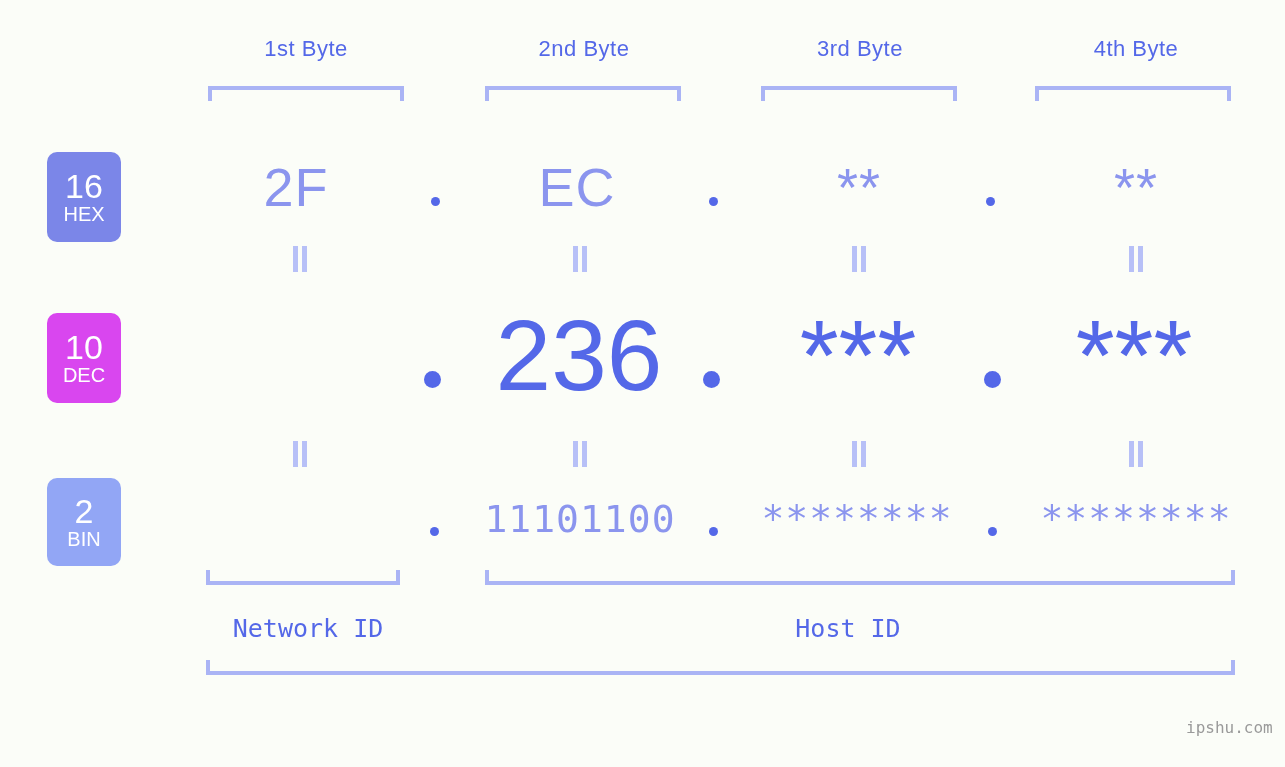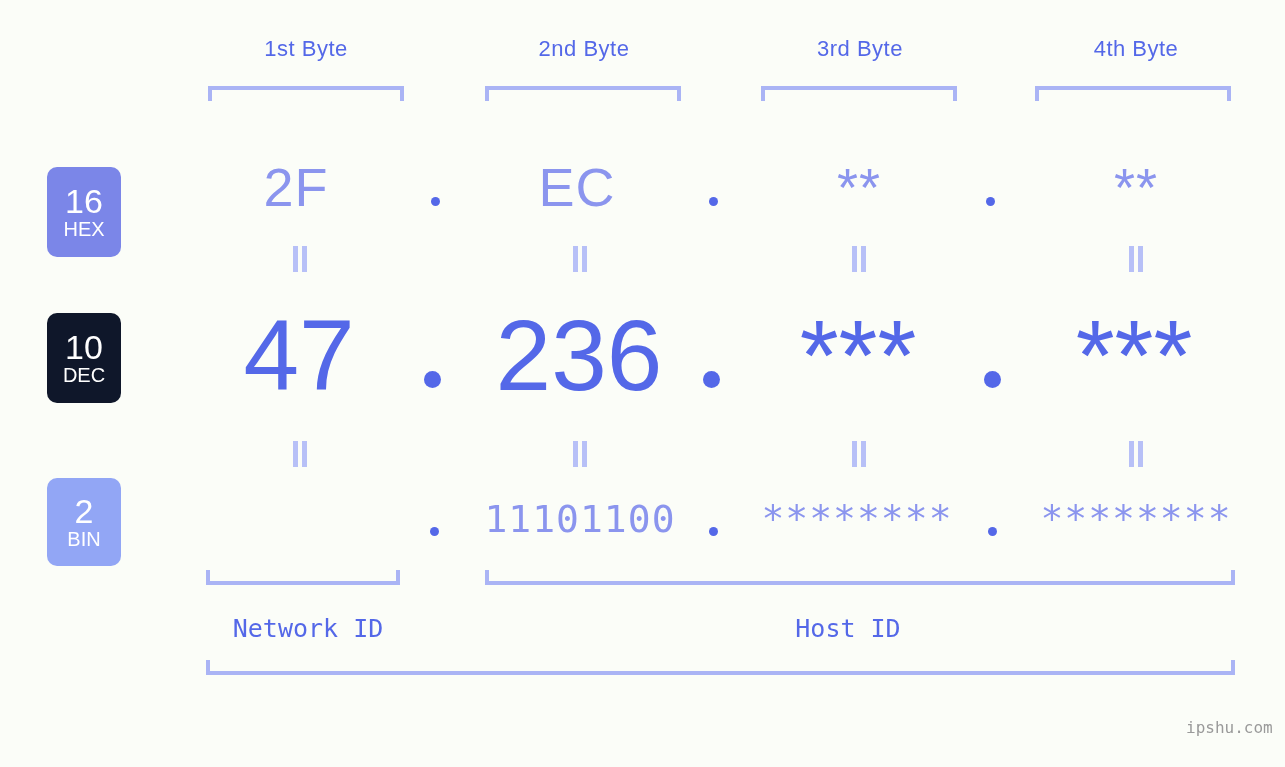--- a/index.html
+++ b/index.html
@@ -165,26 +165,26 @@
   <div class="byte-label" style="left: 196px; top: 36px; width: 220px; color: rgb(84, 104, 232);">1st Byte</div>
   <div class="byte-label" style="left: 474px; top: 36px; width: 220px; color: rgb(84, 104, 232);">2nd Byte</div>
   <div class="byte-label" style="left: 750px; top: 36px; width: 220px; color: rgb(84, 104, 232);">3rd Byte</div>
   <div class="byte-label" style="left: 1026px; top: 36px; width: 220px; color: rgb(84, 104, 232);">4th Byte</div>
 
   <div class="bracket bracket-down" style="left: 208px; top: 86px; width: 196px; border-color: rgb(170, 180, 245);"></div>
   <div class="bracket bracket-down" style="left: 485px; top: 86px; width: 196px; border-color: rgb(170, 180, 245);"></div>
   <div class="bracket bracket-down" style="left: 761px; top: 86px; width: 196px; border-color: rgb(170, 180, 245);"></div>
   <div class="bracket bracket-down" style="left: 1035px; top: 86px; width: 196px; border-color: rgb(170, 180, 245);"></div>
 
-  <div class="badge" id="badge-hex" style="left: 47px; top: 152px; height: 90px; background: rgb(123, 134, 232); margin-top: 15px;">
+  <div class="badge" id="badge-hex" style="left: 47px; top: 152px; height: 90px; background: rgb(123, 134, 232);">
     <span class="badge-num">16</span>
     <span class="badge-txt">HEX</span>
   </div>
 
-  <div class="badge" id="badge-dec" style="left: 47px; top: 313px; height: 90px; background: #0f172a;">
+  <div class="badge" id="badge-dec" style="left: 47px; top: 313px; height: 90px; background: #d946ef;">
     <span class="badge-num">10</span>
     <span class="badge-txt">DEC</span>
   </div>
 
   <div class="badge" id="badge-bin" style="left: 47px; top: 478px; height: 88px; background: rgb(146, 166, 245);">
     <span class="badge-num">2</span>
     <span class="badge-txt">BIN</span>
   </div>
 
   <div class="cell hex-val" style="left: 196px; top: 160px; width: 200px; color: rgb(139, 149, 238);">2F</div>
@@ -205,21 +205,20 @@
   </div>
   <div class="eqmark" style="left:851px; top:246px;">
     <i class="a"></i>
       <i class="b"></i>
   </div>
   <div class="eqmark" style="left:1128px; top:246px;">
     <i class="a"></i>
       <i class="b"></i>
   </div>
 
-  <div class="cell dec-val" style="left: 196px; top: 305px; width: 206px; color: rgb(84, 104, 232);">47</div>
   <div class="dot dot-dec" style="left: 424px; top: 371px; background: rgb(84, 104, 232);"></div>
   <div class="cell dec-val" style="left: 476px; top: 305px; width: 206px; color: rgb(84, 104, 232);">236</div>
   <div class="dot dot-dec" style="left: 703px; top: 371px; background: rgb(84, 104, 232);"></div>
   <div class="cell dec-val" style="left: 755px; top: 305px; width: 206px; color: rgb(84, 104, 232);">***</div>
   <div class="dot dot-dec" style="left: 984px; top: 371px; background: rgb(84, 104, 232);"></div>
   <div class="cell dec-val" style="left: 1031px; top: 305px; width: 206px; color: rgb(84, 104, 232);">***</div>
 
   <div class="eqmark" style="left:292px; top:441px;">
     <i class="a"></i>
       <i class="b"></i>

